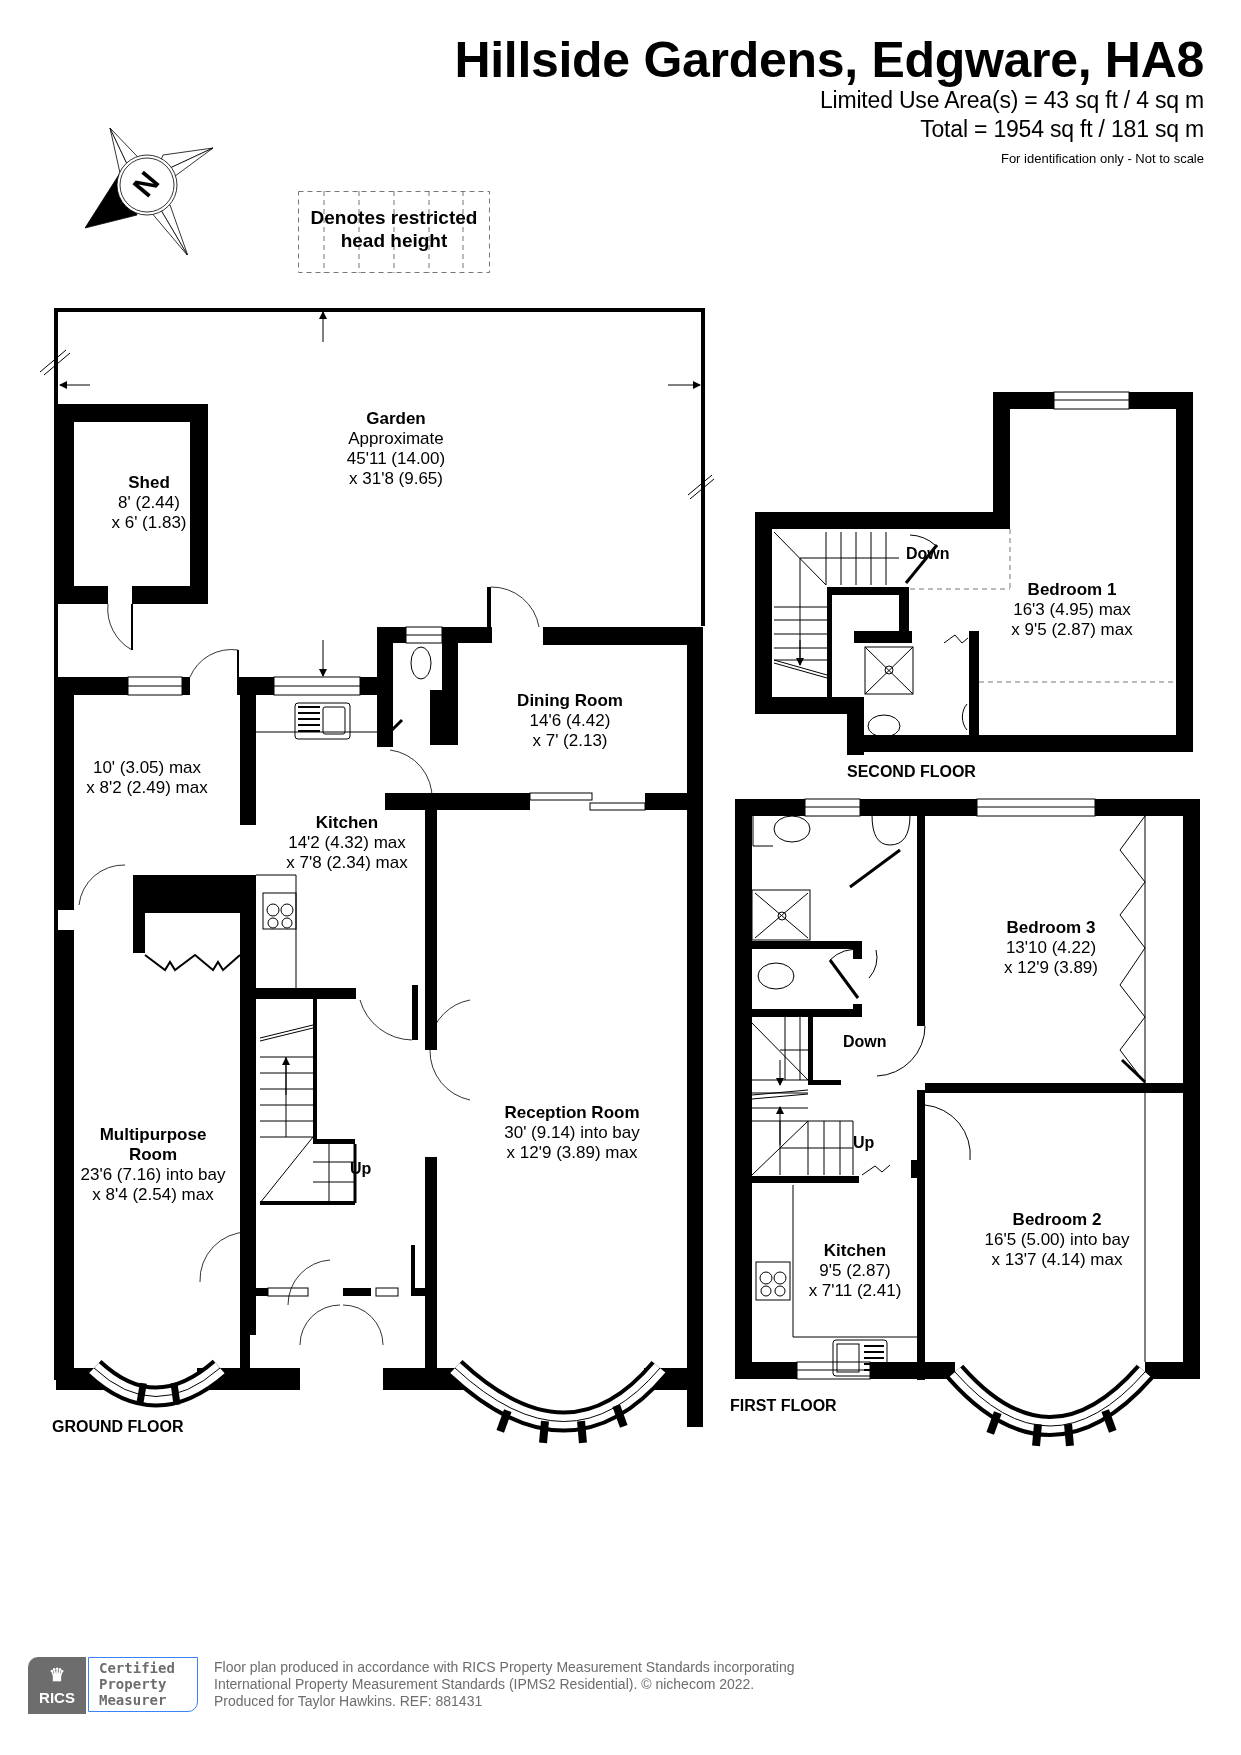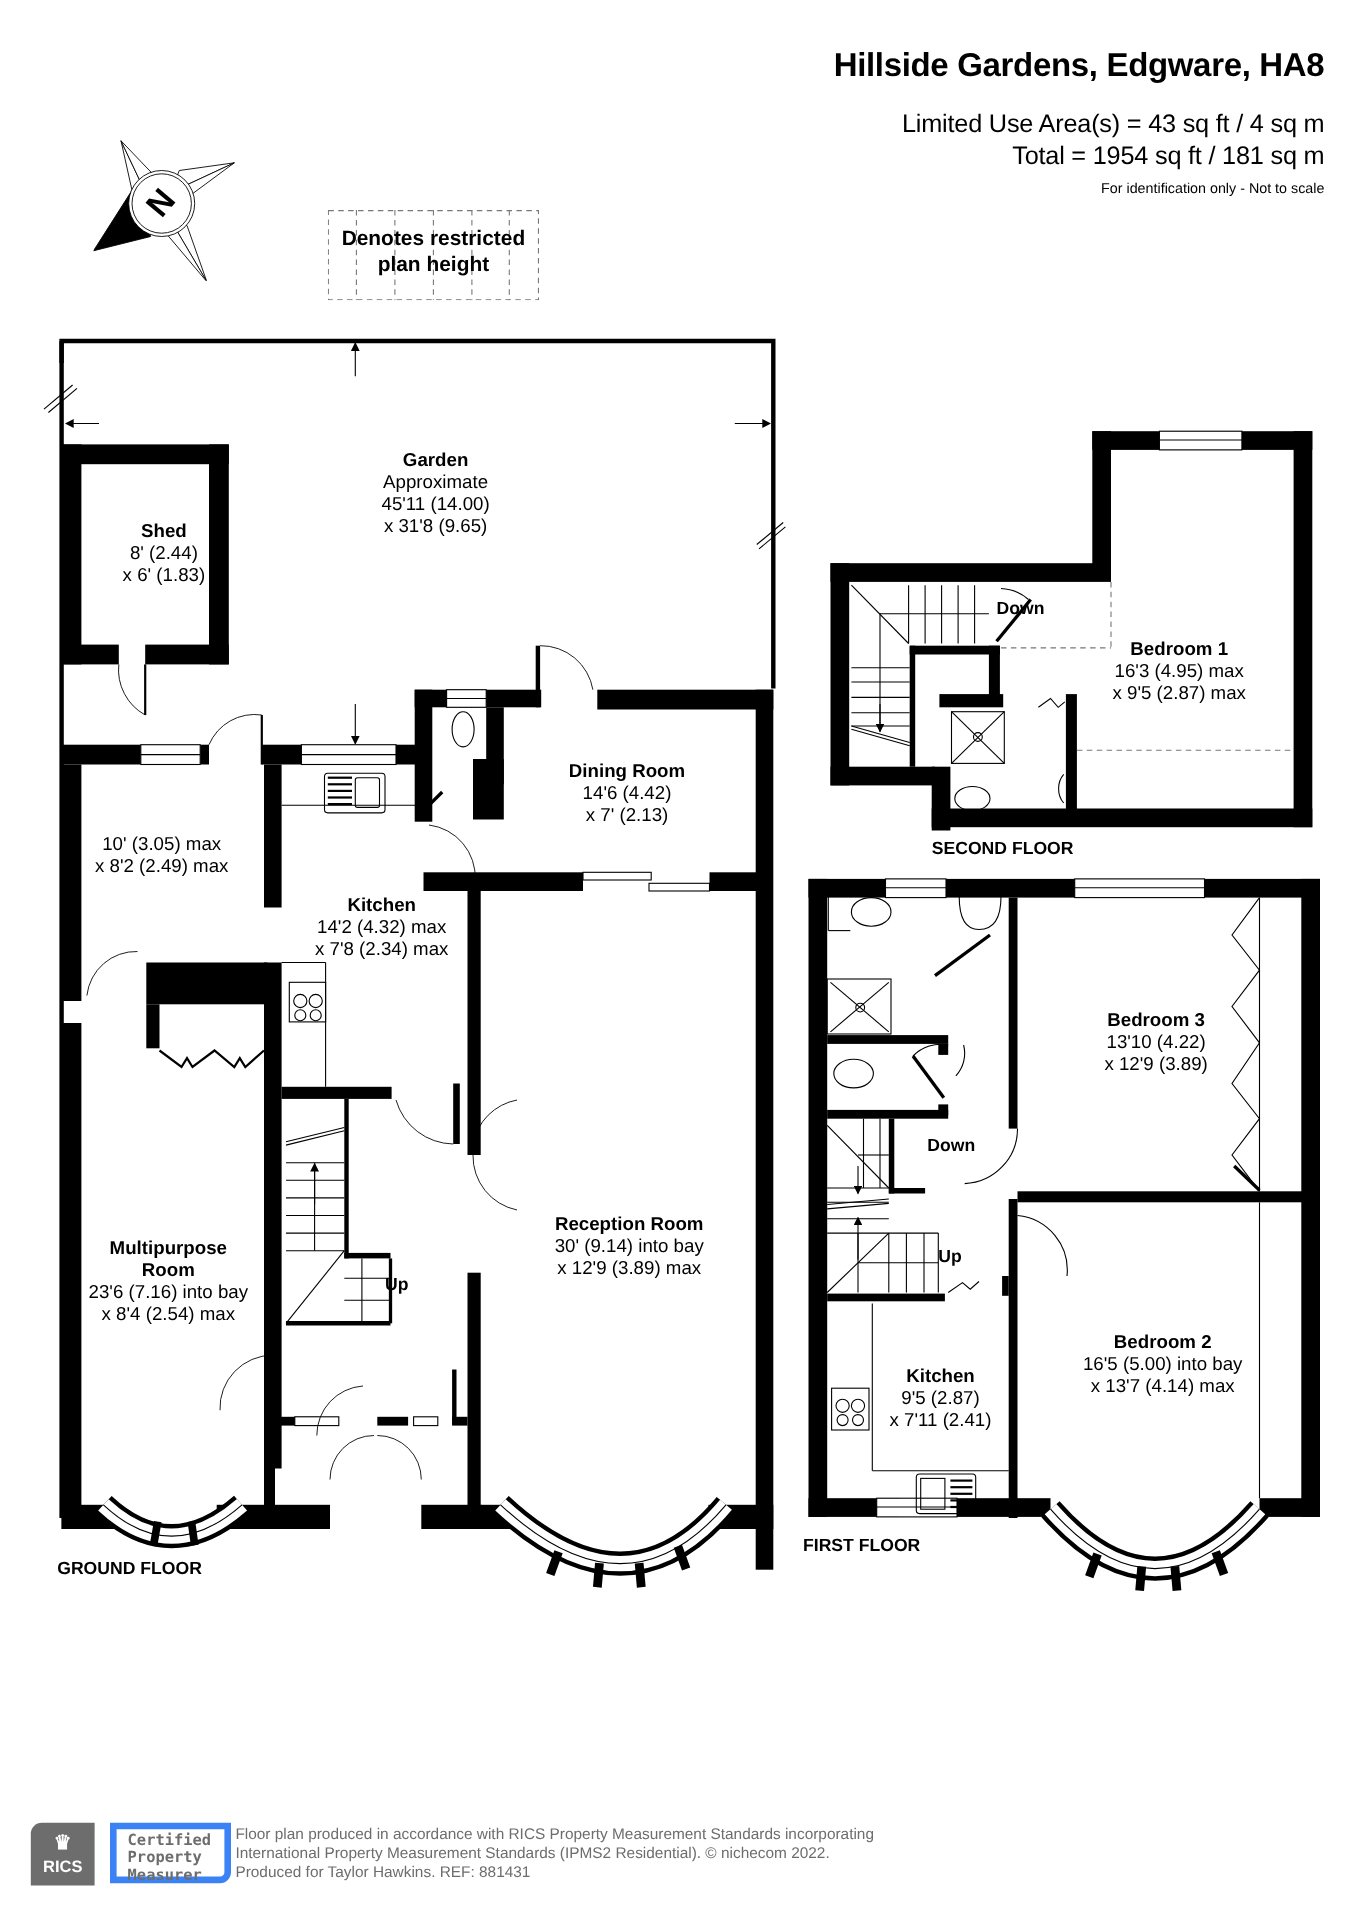--- a/index.html
+++ b/index.html
@@ -1,34 +1,34 @@
 <!DOCTYPE html>
 <html><head>
 <meta charset="utf-8">
 <style>
   html, body { margin:0; padding:0; background:#ffffff; }
   body { width:1241px; height:1755px; position:relative; overflow:hidden; font-family:"Liberation Sans", sans-serif; color:#000; }
   .header { position:absolute; right:37px; top:38px; text-align:right; }
-  .title { font-size:30px; font-weight:bold; letter-spacing:-0.3px; line-height:44px; margin-bottom:16px; }
+  .title { font-size:50px; font-weight:bold; letter-spacing:-0.3px; line-height:44px; margin-bottom:4px; }
   .area-line { font-size:23px; line-height:29px; letter-spacing:-0.2px; }
   .note { font-size:13px; line-height:22px; margin-top:4px; }
   .compass { position:absolute; left:85px; top:125px; }
   .legend { position:absolute; left:298px; top:191px; width:192px; height:80px; }
   .legend svg { position:absolute; left:0; top:0; }
   .legend-text { position:absolute; left:0; top:15px; width:192px; text-align:center; font-weight:bold; font-size:19px; line-height:23px; }
   .plan { position:absolute; left:0; top:0; }
   .lbl { position:absolute; text-align:center; font-size:17px; line-height:20px; white-space:nowrap; transform:translateX(-50%); }
   .lbl .nm { font-weight:bold; }
   .floor-lbl { position:absolute; font-weight:bold; font-size:16px; }
   .small-lbl { position:absolute; font-weight:bold; font-size:16px;text-align:center; }
   .footer { position:absolute; left:28px; top:1657px; height:58px; }
   .rics-logo { position:absolute; left:0; top:0; width:58px; height:57px; background:#6d6d6d; border-radius:10px 0 0 0; color:#fff; font-weight:bold; font-size:16px; text-align:center; }
   .rics-logo .lion { font-size:18px; margin-top:8px; line-height:20px; }
   .rics-logo .rics { font-size:15px; margin-top:4px; }
-  .cert-box { position:absolute; left:60px; top:0; width:110px; height:55px; border:6px solid #3b82f6; border-radius:0 0 10px 0; color:#6d6d6d; font-weight:bold; font-size:14px; line-height:16px; padding:2px 0 0 10px; box-sizing:border-box; font-family:"DejaVu Sans Mono", monospace;margin-left:12px; }
+  .cert-box { position:absolute; left:60px; top:0; width:110px; height:55px; border:1px solid #3b82f6; border-radius:0 0 10px 0; color:#6d6d6d; font-weight:bold; font-size:14px; line-height:16px; padding:2px 0 0 10px; box-sizing:border-box; font-family:"DejaVu Sans Mono", monospace; }
   .footer-text { position:absolute; left:186px; top:2px; color:#6d6d6d; font-size:14px; line-height:17px; white-space:nowrap; width:700px; }
 </style>
 </head>
 <body>
 
 <div class="header">
   <div class="title">Hillside Gardens, Edgware, HA8</div>
   <div class="area-line">Limited Use Area(s) = 43 sq ft / 4 sq m</div>
   <div class="area-line">Total = 1954 sq ft / 181 sq m</div>
   <div class="note">For identification only - Not to scale</div>
@@ -57,21 +57,21 @@
       <rect x="0.5" y="0.5" width="191" height="81"></rect>
       <line x1="26" y1="0" x2="26" y2="82"></line>
       <line x1="61" y1="0" x2="61" y2="82"></line>
       <line x1="96" y1="0" x2="96" y2="82"></line>
       <line x1="131" y1="0" x2="131" y2="82"></line>
       <line x1="165" y1="0" x2="165" y2="82"></line>
     </g>
   </svg>
   <div class="legend-text">
     <div>Denotes restricted</div>
-    <div>plan height</div>
+    <div>head height</div>
   </div>
 </div>
 
 <svg class="plan" width="1241" height="1755" viewBox="0 0 1241 1755">
   <defs>
     <marker id="arr" markerWidth="8" markerHeight="8" refX="7" refY="4" orient="auto">
       <path d="M0,0 L8,4 L0,8 z" fill="#000"></path>
     </marker>
   </defs>
 

